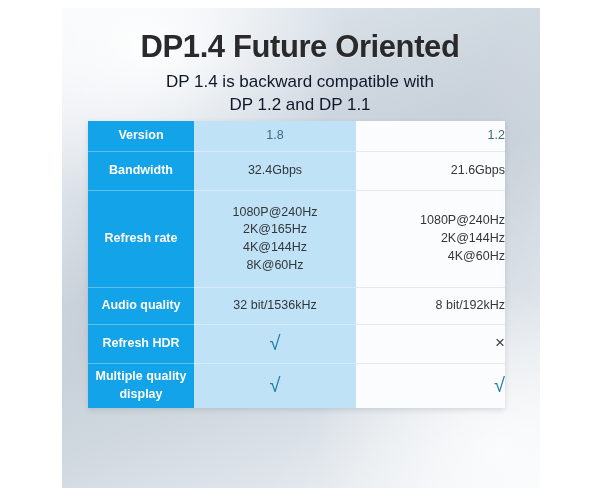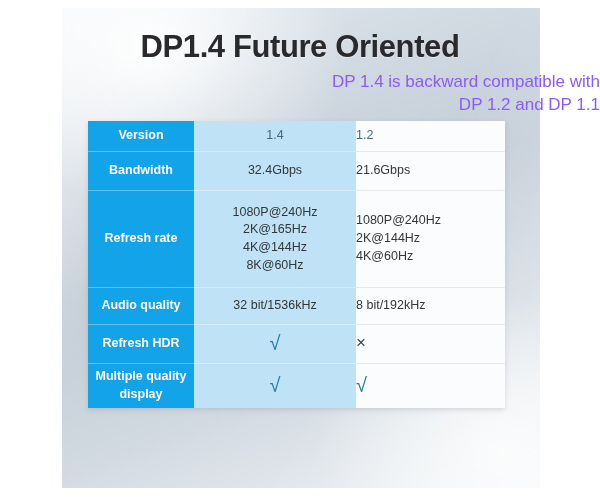--- a/index.html
+++ b/index.html
@@ -61,24 +61,24 @@
     color: #2a2a2c;
     line-height: 1.05;
     text-shadow: 0 1px 0 rgba(255,255,255,0.45);
   }
 
   .subtitle {
     position: absolute;
     left: 0;
     top: 68px;
     width: 600px;
-    text-align: right;
+    text-align: center;
     font-size: 17px;
     font-weight: 400;
-    color: #8b5cf6;
+    color: #0f172a;
     line-height: 1.35;
   }
   .subtitle .line { display: block; }
 
   
   #spec-table {
     position: absolute;
     left: 88px;
     top: 118px;
     width: 417px;
@@ -116,21 +116,21 @@
     color: #333739;
     text-align: center;
     border-bottom: 1px solid #d7ecfa;
     padding: 6px 4px;
   }
   tr:last-child .cell-a { border-bottom: none; }
 
   .cell-b {
     background: #fbfcfd;
     color: #333739;
-    text-align: left;
+    text-align: right;
     border-bottom: 1px solid #e6eaee;
     padding: 6px 4px;
   }
   tr:last-child .cell-b { border-bottom: none; }
 
   .row-version .cell-a,
   .row-version .cell-b {
     color: #3f6a7d;
     font-size: 14px;
   }
@@ -177,21 +177,21 @@
 
     <table id="spec-table">
       <colgroup>
         <col class="c-label">
         <col class="c-v14">
         <col class="c-v12">
       </colgroup>
       <tbody>
         <tr class="row-version">
           <td class="cell-label">Version</td>
-          <td class="cell-a">1.4</td>
+          <td class="cell-a">1.8</td>
           <td class="cell-b">1.2</td>
         </tr>
 
         <tr class="row-bandwidth">
           <td class="cell-label">Bandwidth</td>
           <td class="cell-a">32.4Gbps</td>
           <td class="cell-b">21.6Gbps</td>
         </tr>
 
         <tr class="row-refresh">

